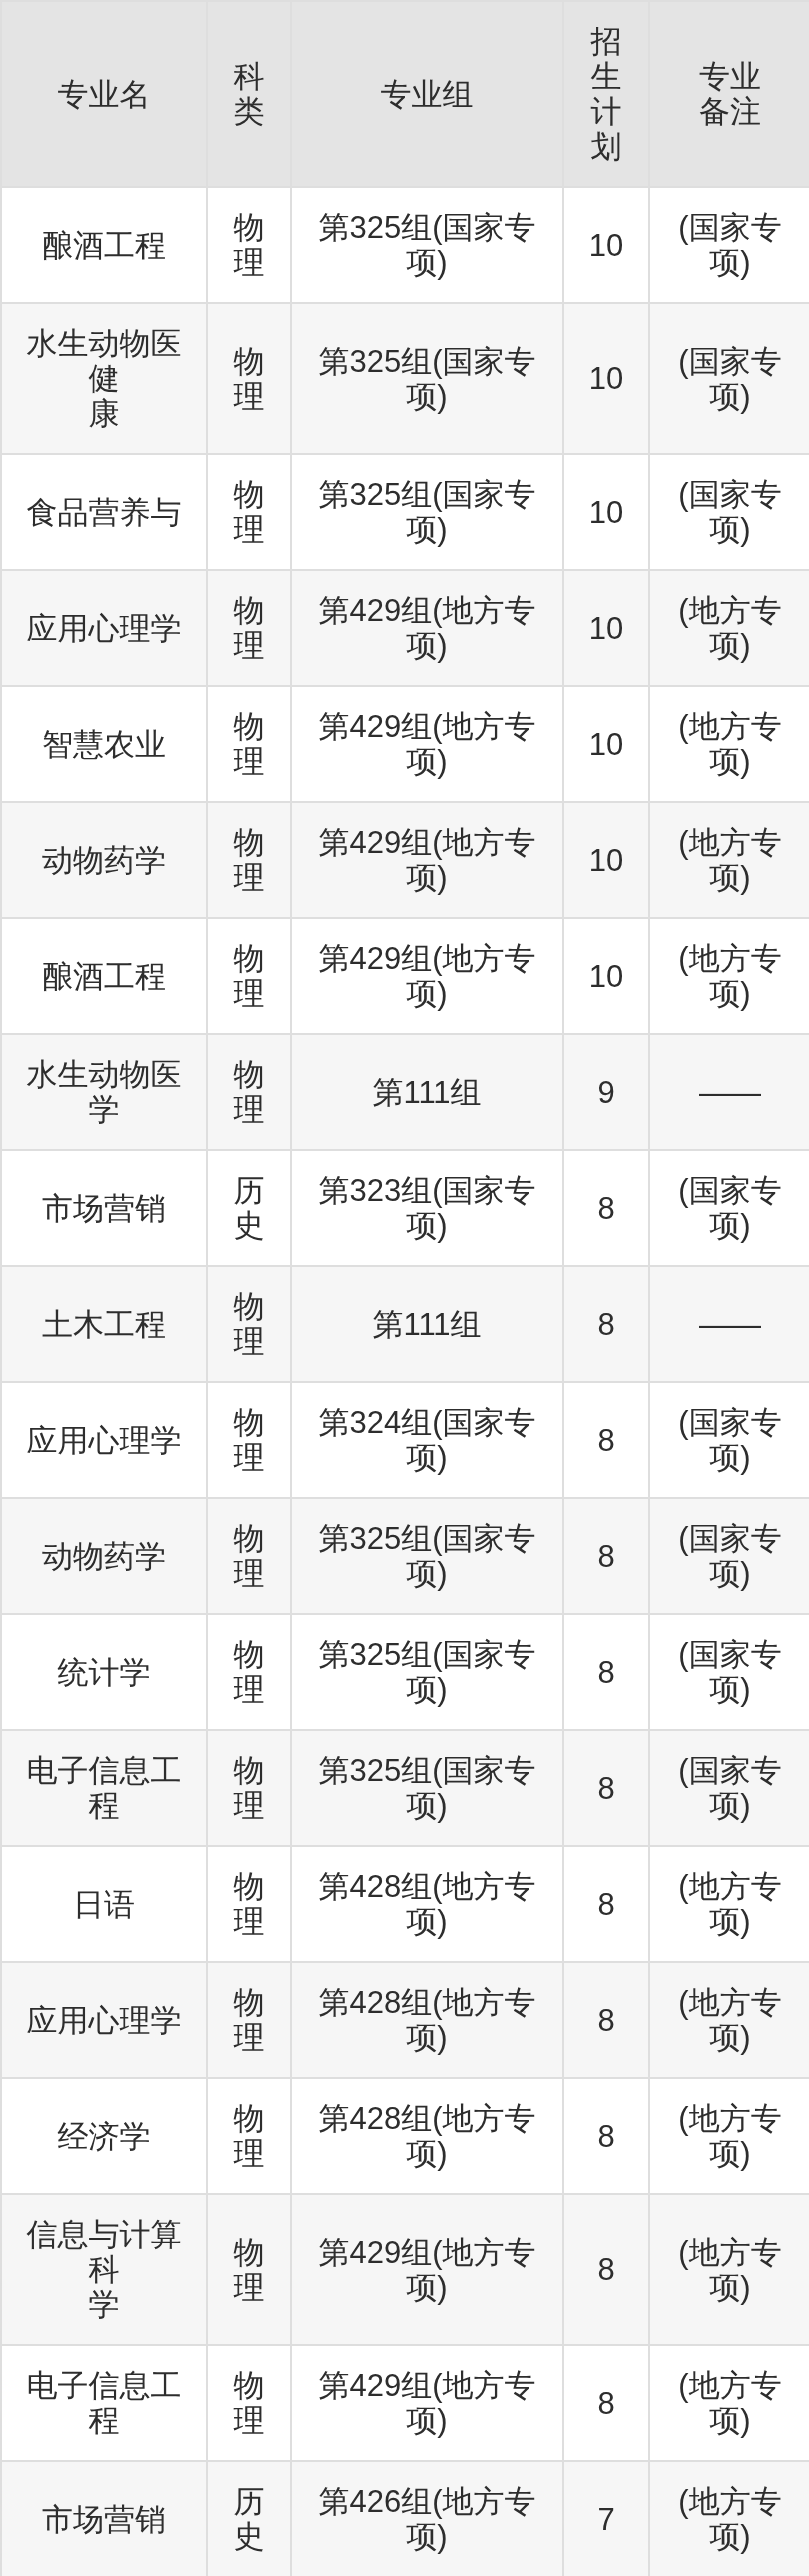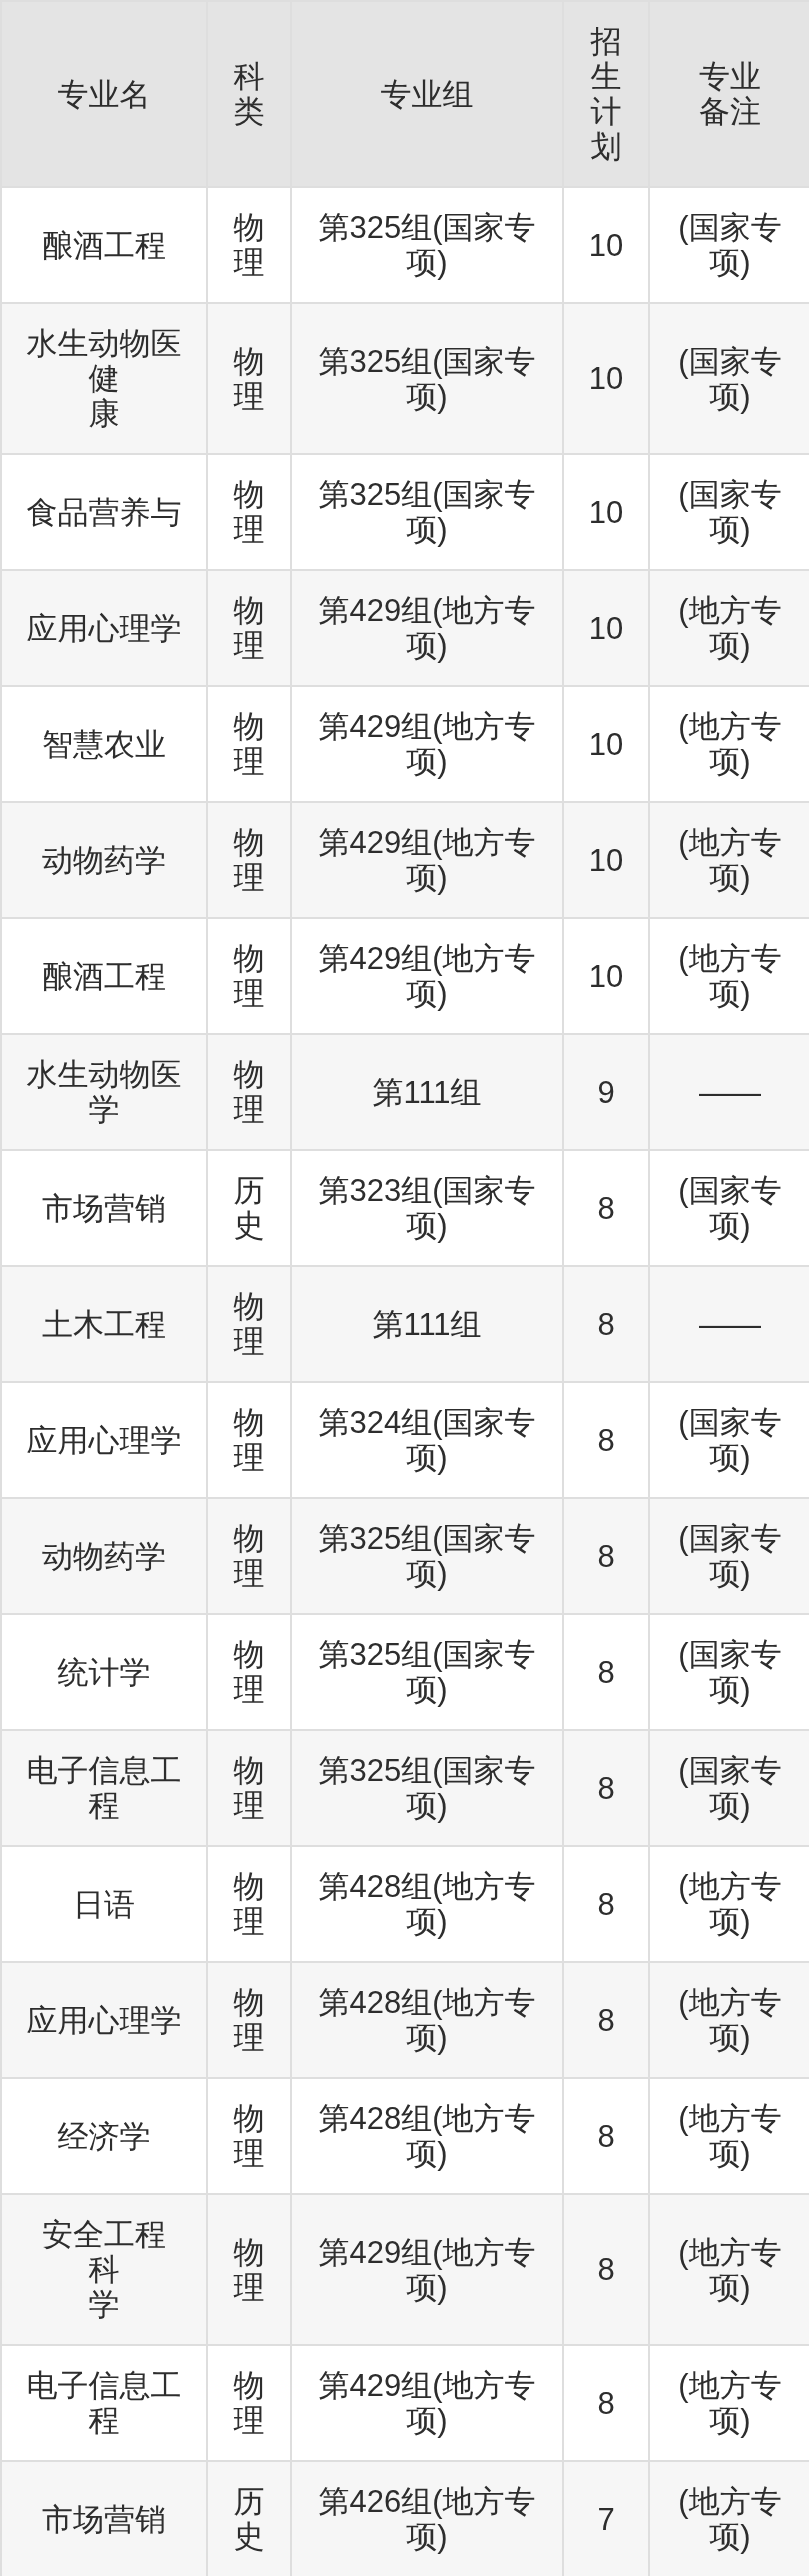--- a/index.html
+++ b/index.html
@@ -242,21 +242,21 @@
         <td>经济学</td>
         <td>物
 理</td>
         <td>第428组(地方专
 项)</td>
         <td>8</td>
         <td>(地方专
 项)</td>
       </tr>
       <tr class="alt">
-        <td>安全工程
+        <td>信息与计算
 科
 学</td>
         <td>物
 理</td>
         <td>第429组(地方专
 项)</td>
         <td>8</td>
         <td>(地方专
 项)</td>
       </tr>

